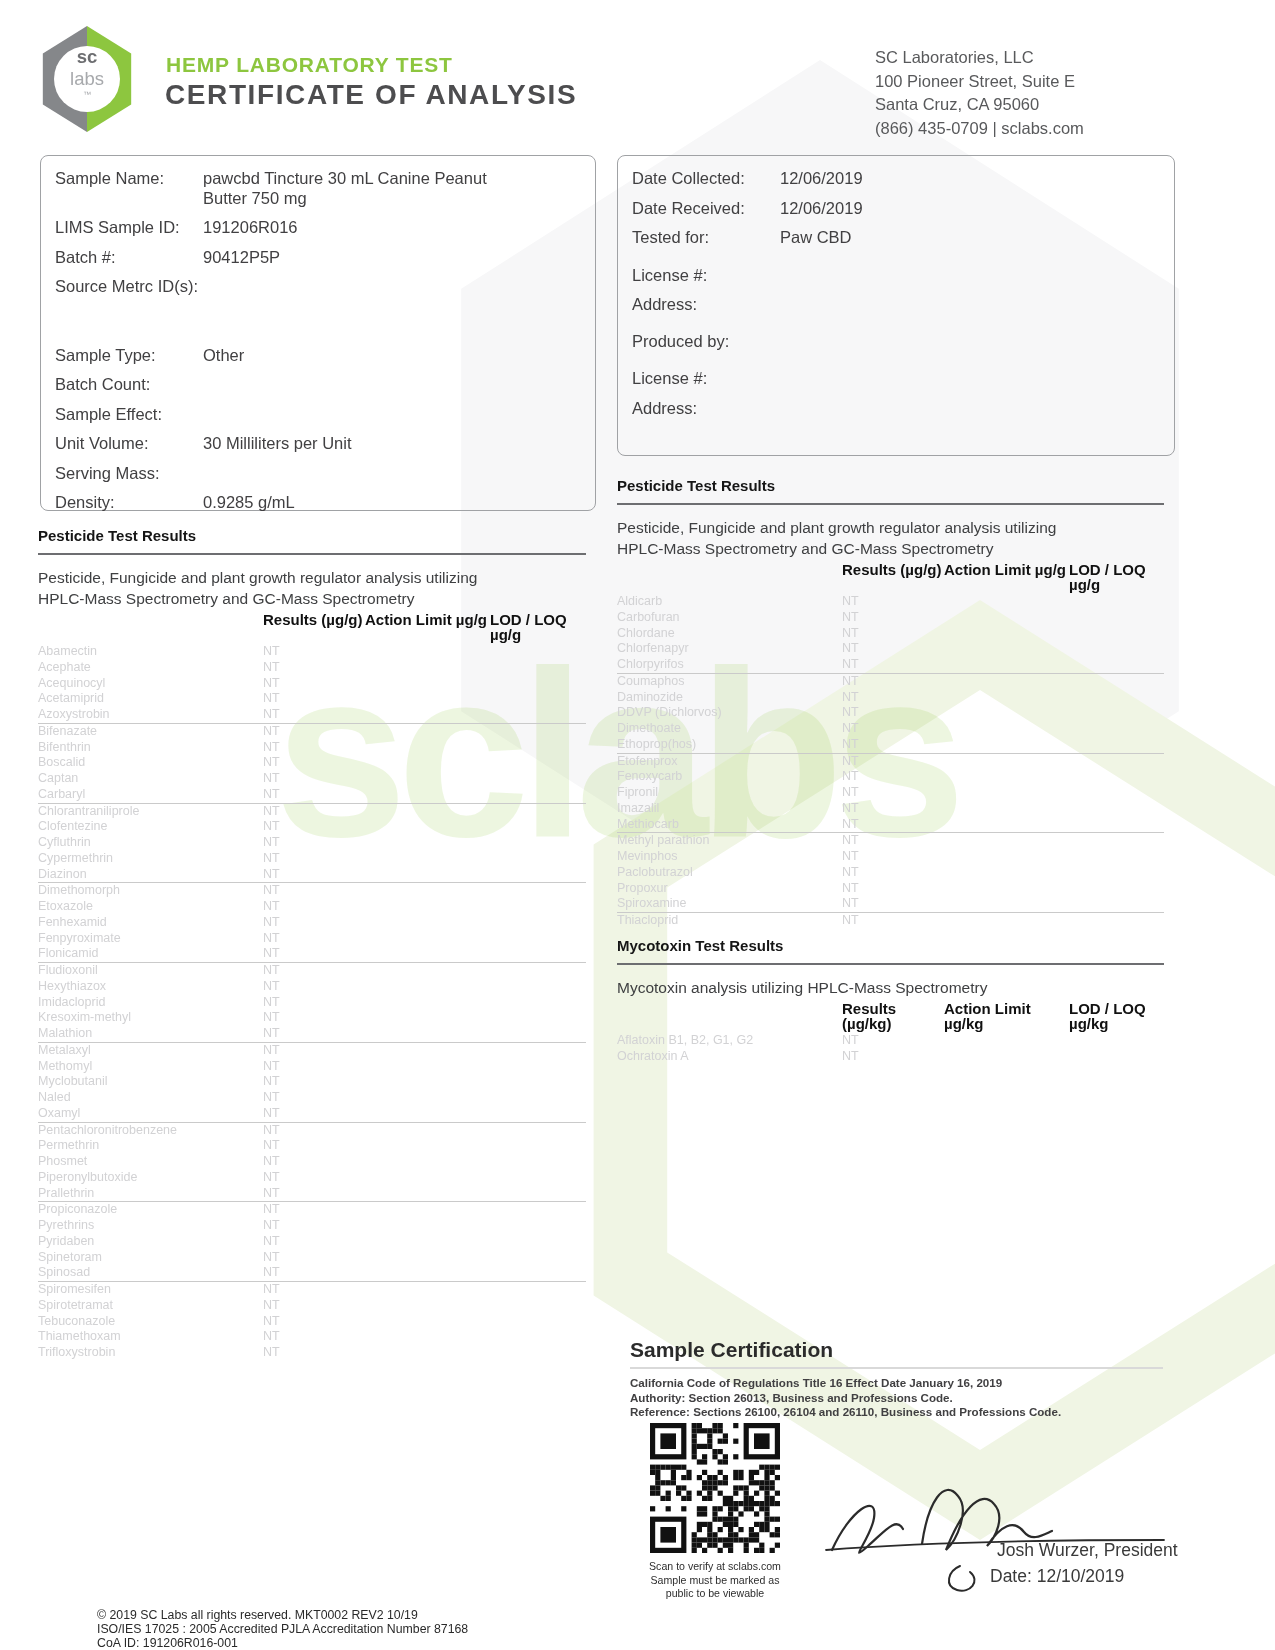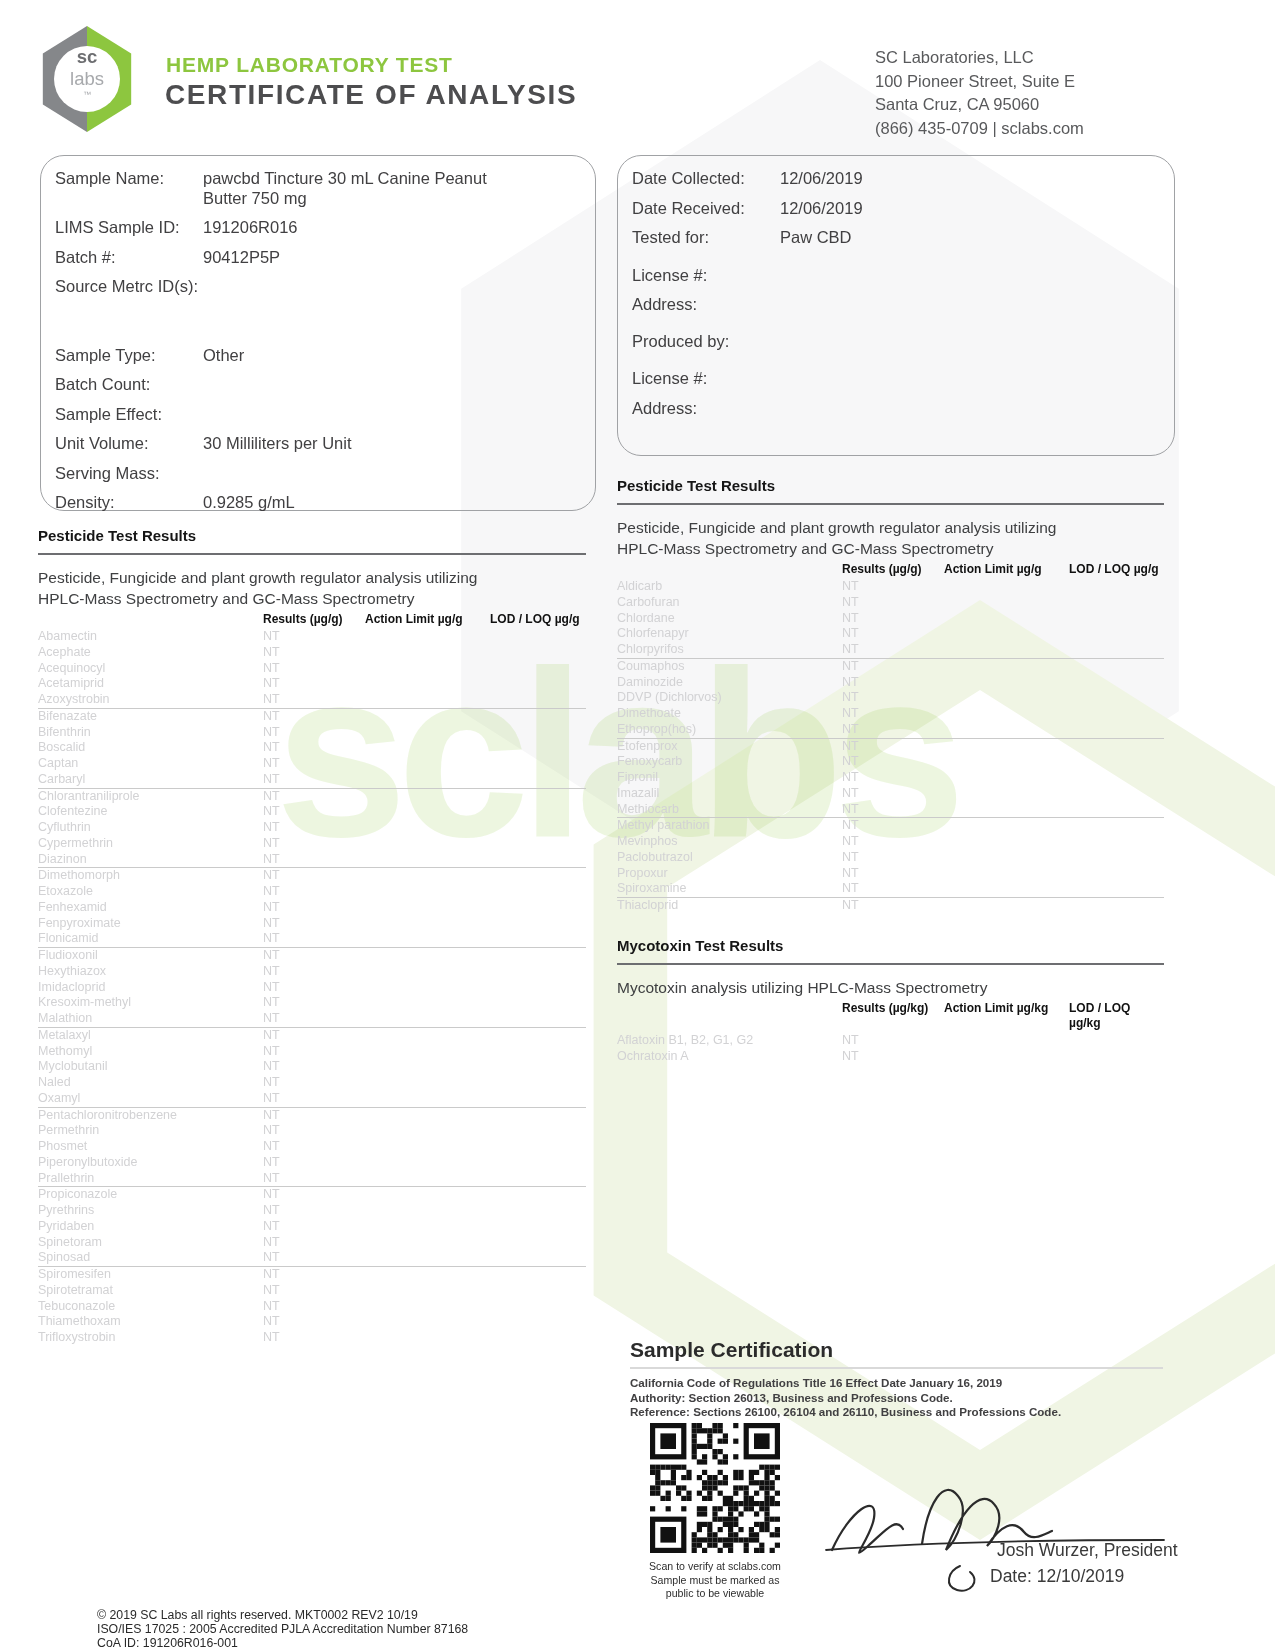--- a/index.html
+++ b/index.html
@@ -26,38 +26,38 @@
   .logo .circle{position:absolute;left:50%;top:50%;width:66px;height:66px;background:#fff;border-radius:50%;
     transform:translate(-50%,-50%);display:flex;align-items:center;justify-content:flex-start;font-size:18.5px;flex-direction:column;}
   .logo .sc{color:#6d6e71;font-weight:bold;}
   .logo .labs{color:#a7a9ac;}
   .logo .tm{font-size:8px;color:#a7a9ac;vertical-align:super;}
   .h-green{position:absolute;left:166px;top:53px;font-size:21px;font-weight:bold;color:#8dc63f;letter-spacing:.8px;}
   .h-main{position:absolute;left:165px;top:79px;font-size:28px;font-weight:bold;color:#4d4d4f;letter-spacing:1.6px;}
   .company{position:absolute;left:875px;top:46px;font-size:16.5px;line-height:23.5px;color:#58595b;}
 
   
-  .box{position:absolute;border:1.6px solid #a0a2a5;border-radius:24px;padding:13px 14px;box-sizing:border-box;}
+  .box{position:absolute;border:1.6px solid #a0a2a5;border-radius:8px;padding:13px 14px;box-sizing:border-box;}
   .box-left{left:40px;top:155px;width:556px;height:356px;}
   .box-right{left:617px;top:155px;width:558px;height:301px;}
   .field{display:flex;margin-bottom:10px;font-size:16.5px;line-height:19.5px;color:#414042;}
   .field .lbl{width:148px;flex:none;}
   .field .val{width:305px;}
   .box-left .field:nth-of-type(4){margin-bottom:49px;}
   .box-right .field:nth-of-type(3){margin-bottom:18px;}
   .box-right .field:nth-of-type(5){margin-bottom:17px;}
   .box-right .field:nth-of-type(6){margin-bottom:18px;}
 
   
   .sec{position:absolute;}
   .sec-title{font-size:15px;font-weight:bold;color:#161616;padding-bottom:9px;
     border-bottom:2px solid #6d6e71;margin-bottom:12px;}
   .sec-desc{font-size:15.5px;line-height:21px;color:#3f4042;width:480px;}
   .thead,.trow{display:grid;grid-template-columns:225px 102px 125px 1fr;}
-  .thead{margin-top:3px;font-size:12px;font-weight:bold;color:#111;line-height:15px;}
+  .thead{margin-top:3px;font-size:15px;font-weight:bold;color:#111;line-height:15px;}
   .trows{margin-top:2px;}
   .trow{height:15.75px;line-height:15.9px;font-size:12.5px;color:#d2d2d4;}
   .trows .trow:nth-of-type(5n){border-bottom:1px solid #cacaca;}
   .trows .trow:nth-of-type(5n):last-of-type{border-bottom:none;}
   .pest-left{left:38px;top:527px;width:548px;}
   .pest-right{left:617px;top:477px;width:547px;}
   .myco{left:617px;top:937px;width:547px;}
 
   
   .cert{left:630px;top:1338px;width:533px;font-weight:bold;}

